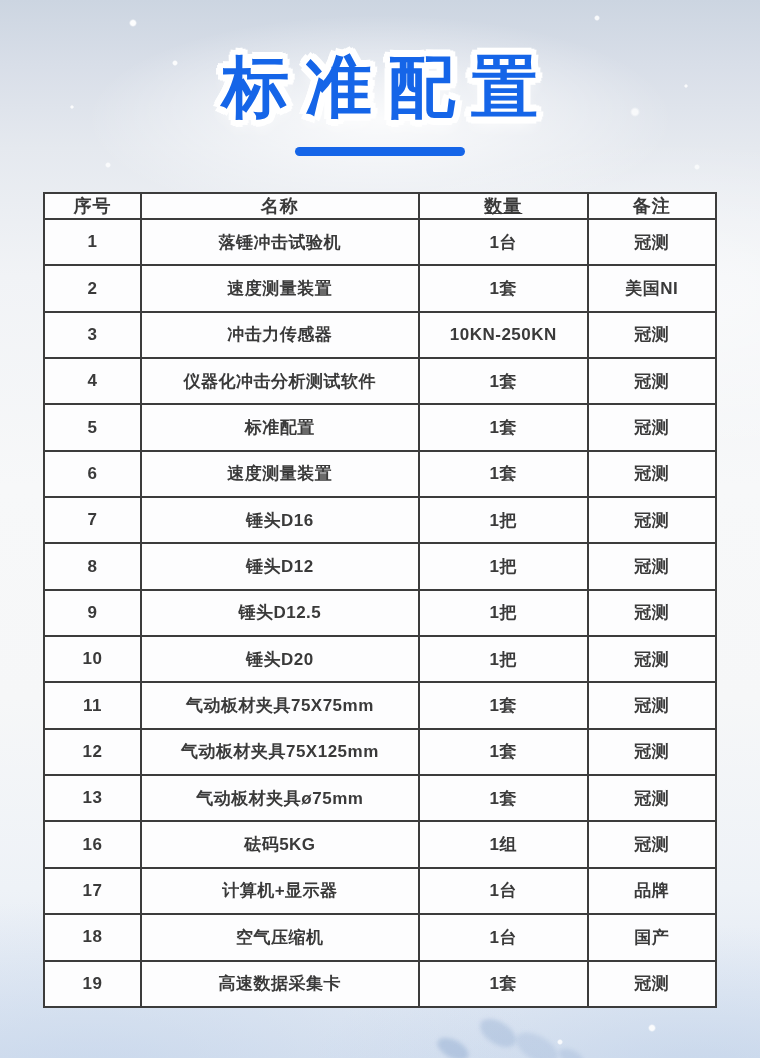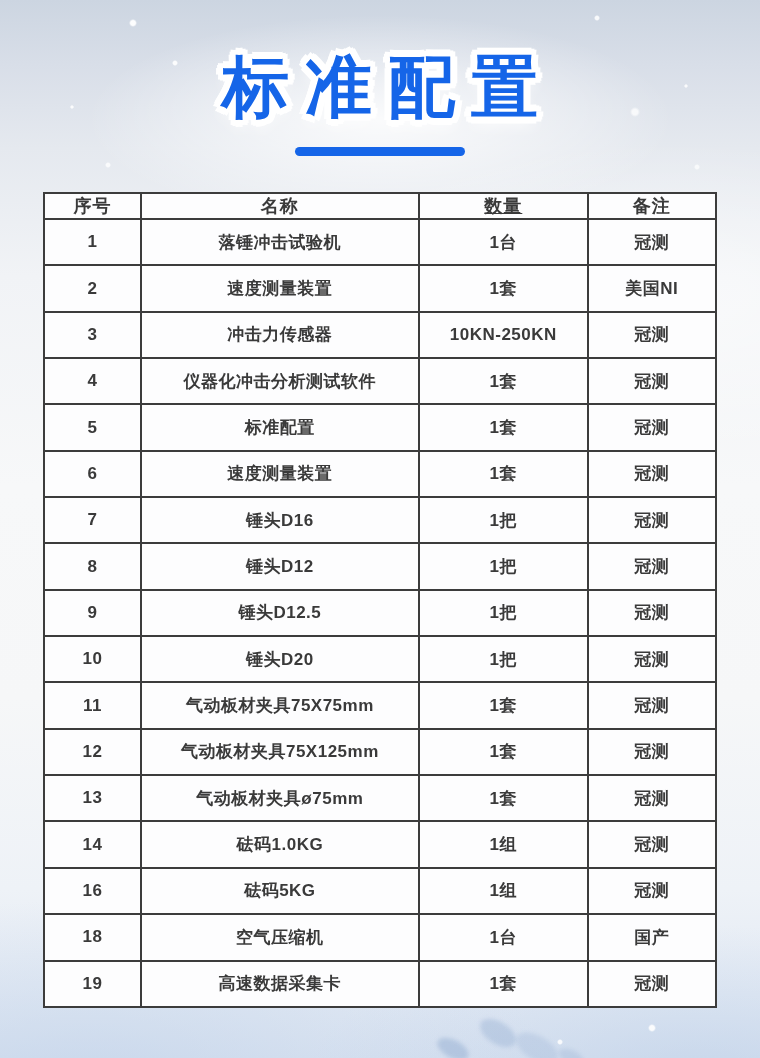--- a/index.html
+++ b/index.html
@@ -205,30 +205,30 @@
         <td>1套</td>
         <td>冠测</td>
       </tr>
       <tr>
         <td>13</td>
         <td>气动板材夹具ø75mm</td>
         <td>1套</td>
         <td>冠测</td>
       </tr>
       <tr>
-        <td>14</td>
-        <td>砝码1.0KG</td>
-        <td>1组</td>
-        <td>冠测</td>
-      </tr>
-      <tr>
         <td>16</td>
         <td>砝码5KG</td>
         <td>1组</td>
         <td>冠测</td>
+      </tr>
+      <tr>
+        <td>17</td>
+        <td>计算机+显示器</td>
+        <td>1台</td>
+        <td>品牌</td>
       </tr>
       <tr>
         <td>18</td>
         <td>空气压缩机</td>
         <td>1台</td>
         <td>国产</td>
       </tr>
       <tr>
         <td>19</td>
         <td>高速数据采集卡</td>

